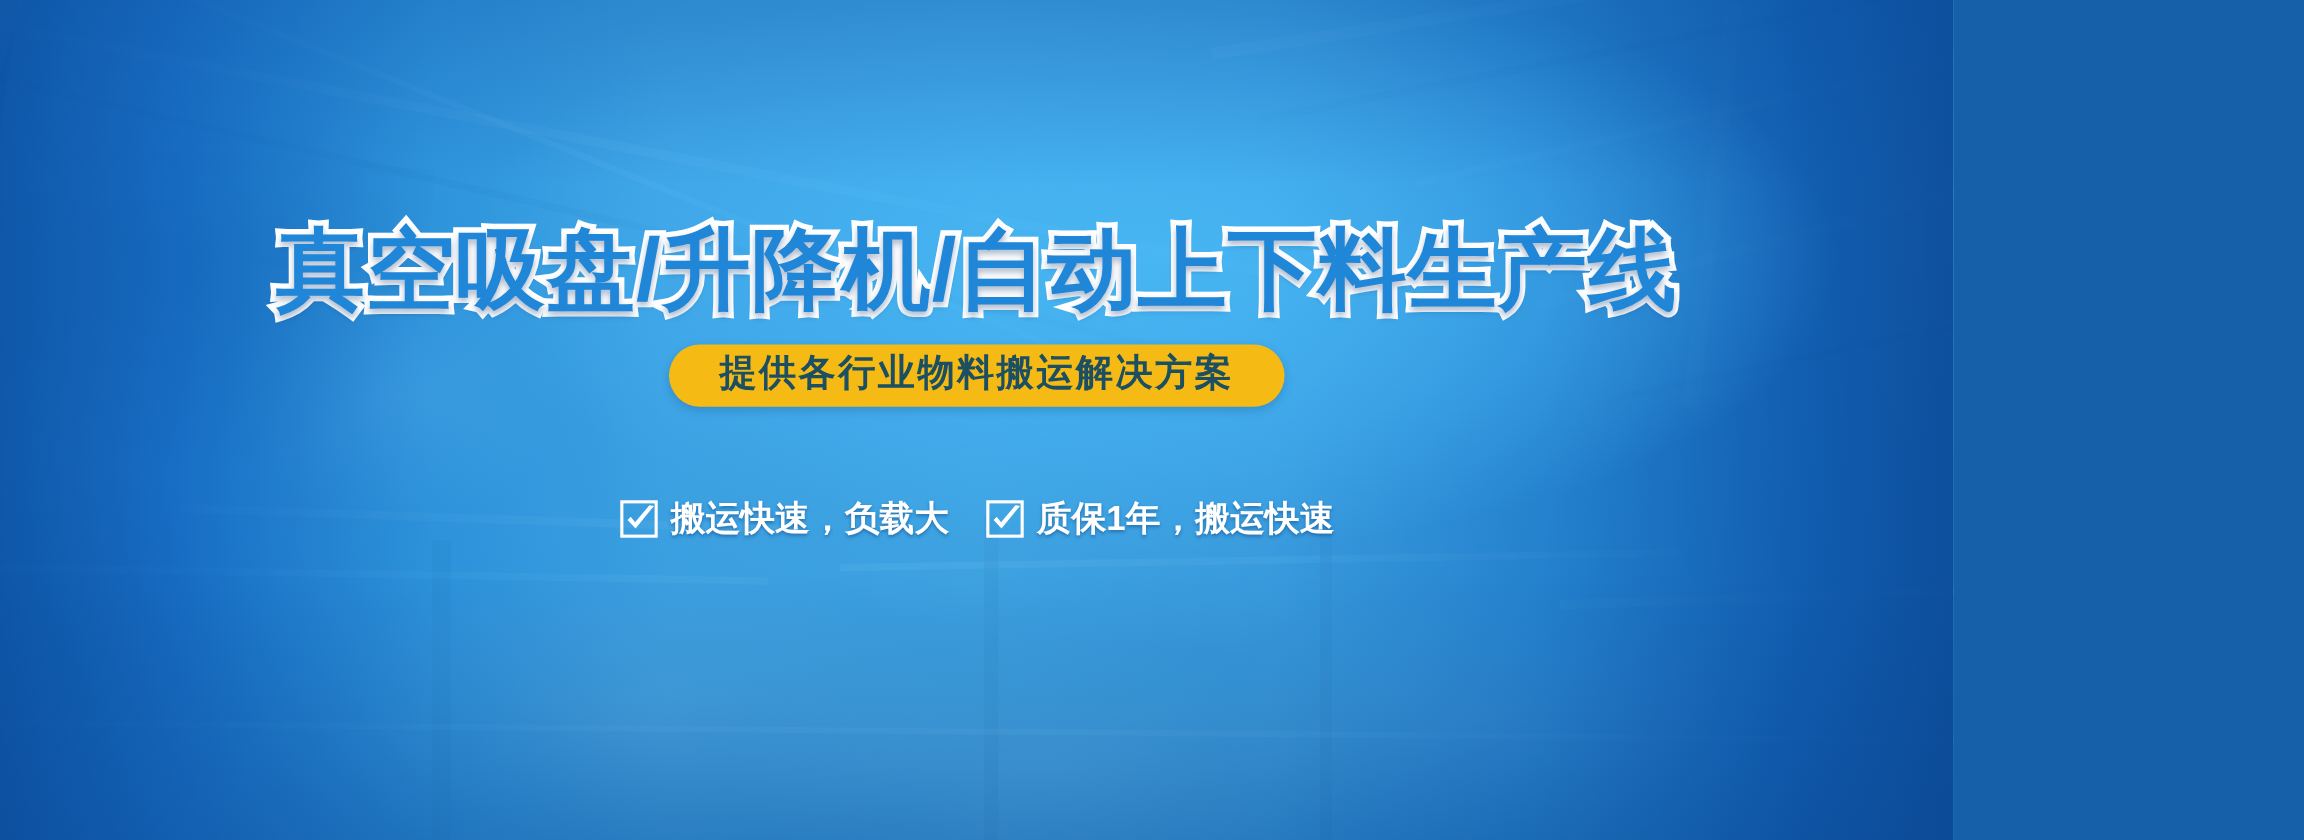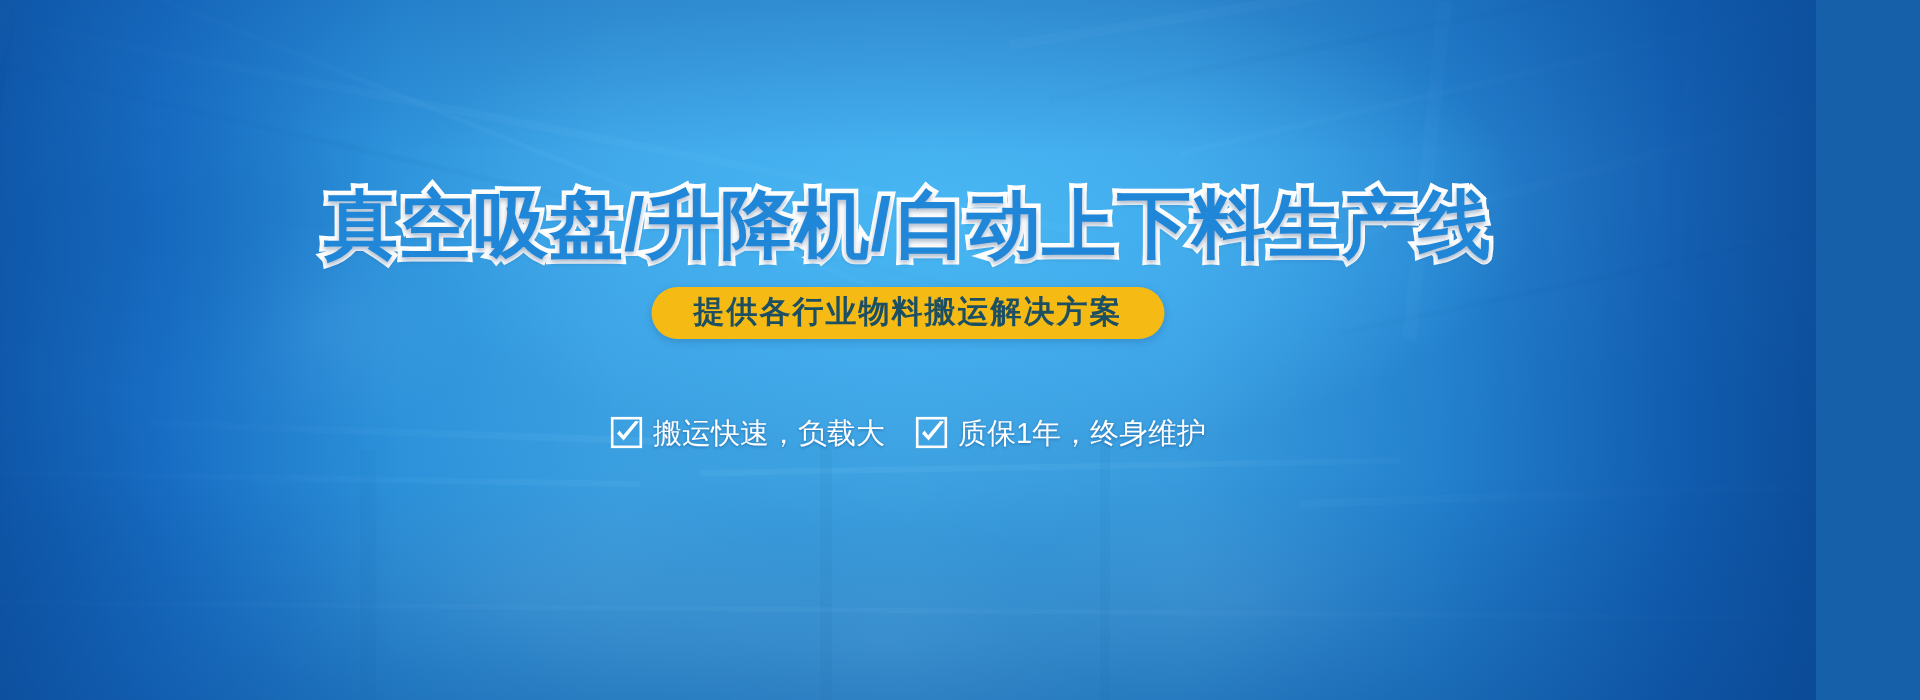--- a/index.html
+++ b/index.html
@@ -1,21 +1,21 @@
 <!DOCTYPE html>
 <html><head>
 <meta charset="utf-8">
 <title>Banner</title>
 <style>
   html,body{margin:0;padding:0;background:#1560a8;}
   *{box-sizing:border-box;}
 
   .banner{
     position:relative;
-    width:1816px;
+    width:1628px;
     height:700px;
     overflow:hidden;
     font-family:"Liberation Sans","DejaVu Sans",sans-serif;
     background:#2f8fd6;
   }
 
   
   .photo{
     position:absolute;
     inset:0;
@@ -132,21 +132,21 @@
   .check{
     width:33px;height:33px;
     flex:0 0 33px;
     position:relative;
   }
   .check svg{display:block;width:33px;height:33px;}
   .feature-text{
     font-size:29px;
     line-height:30px;
     color:#ffffff;
-    font-weight:normal;
+    font-weight:bold;
     white-space:nowrap;
     text-shadow:0 1px 3px rgba(8,55,115,.45);
   }
 </style>
 </head>
 <body>
 
 <div class="banner">
 
   <div class="photo"></div>
@@ -198,18 +198,18 @@
       </div>
 
 
       <div class="feature">
         <span class="check">
           <svg viewBox="0 0 33 33" aria-hidden="true">
             <rect x="2.2" y="2.2" width="28.6" height="28.6" fill="none" stroke="#ffffff" stroke-width="2.6"></rect>
             <path d="M7 17.4 L13.6 24.4 L29 5.6 L25.2 5.0 L13.2 19.2 L9.6 14.6 Z" fill="#ffffff"></path>
           </svg>
         </span>
-        <span class="feature-text">质保1年，终身维护</span>
+        <span class="feature-text">质保1年，搬运快速</span>
       </div>
 
     </div>
   </div>
 </div>
 
 </body></html>

